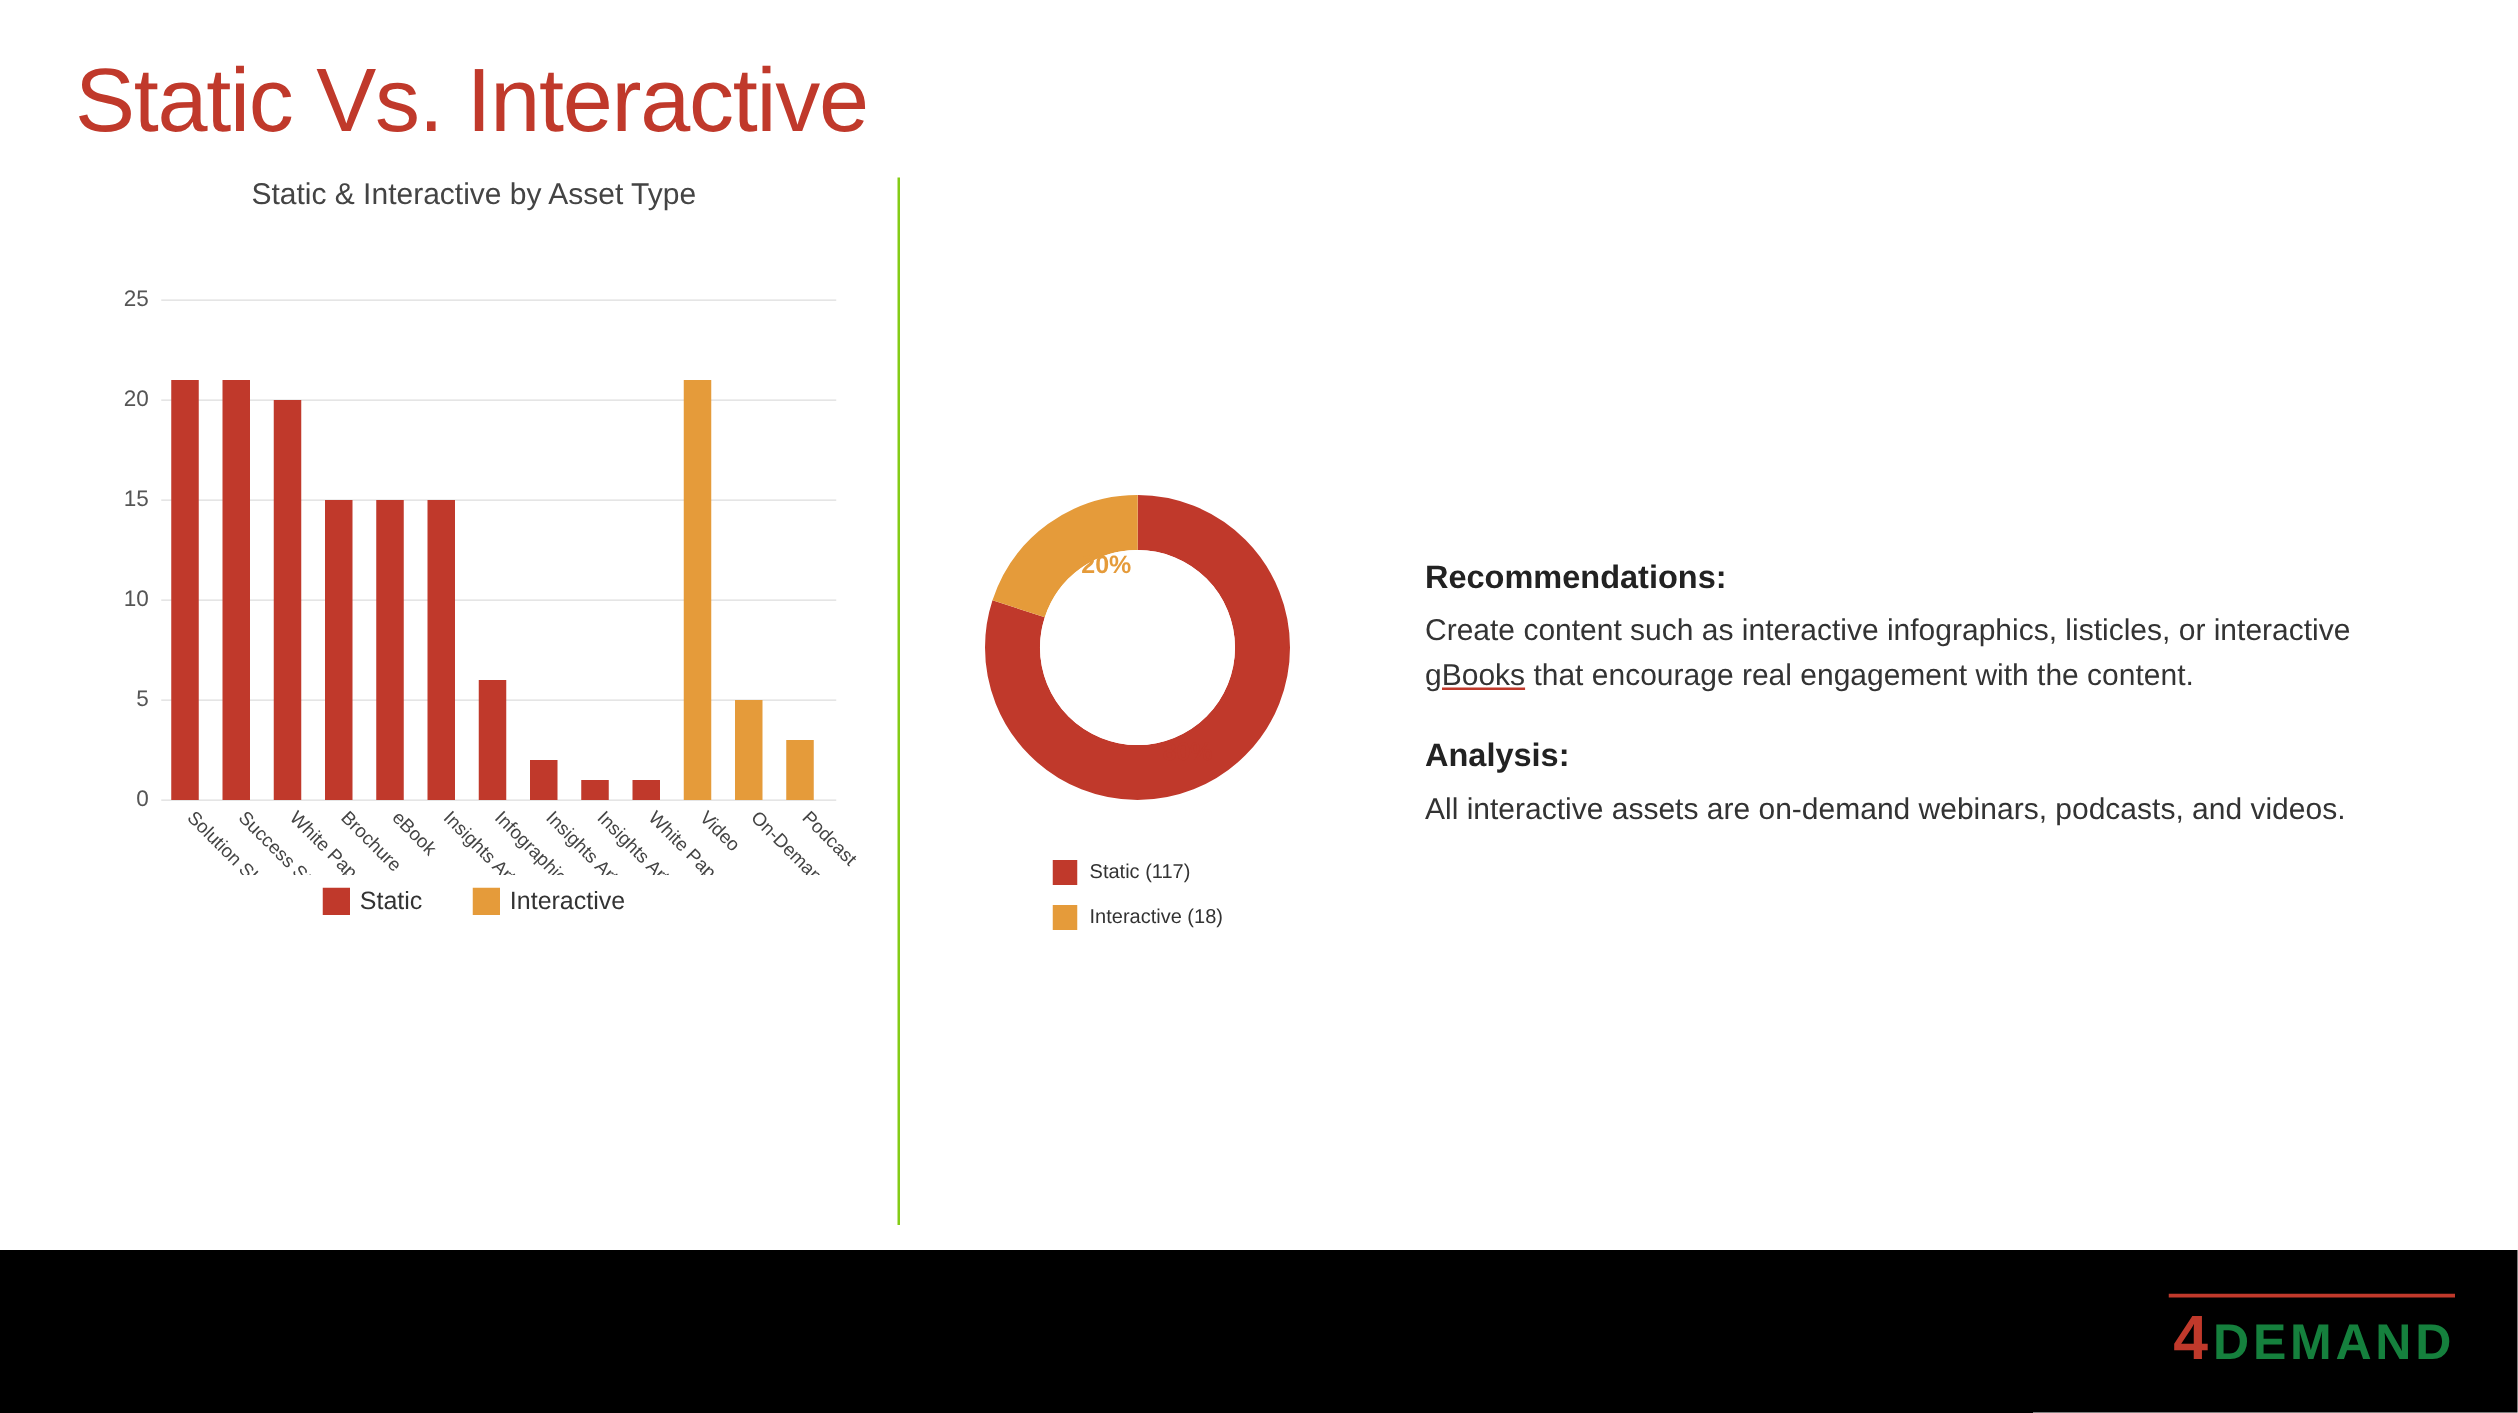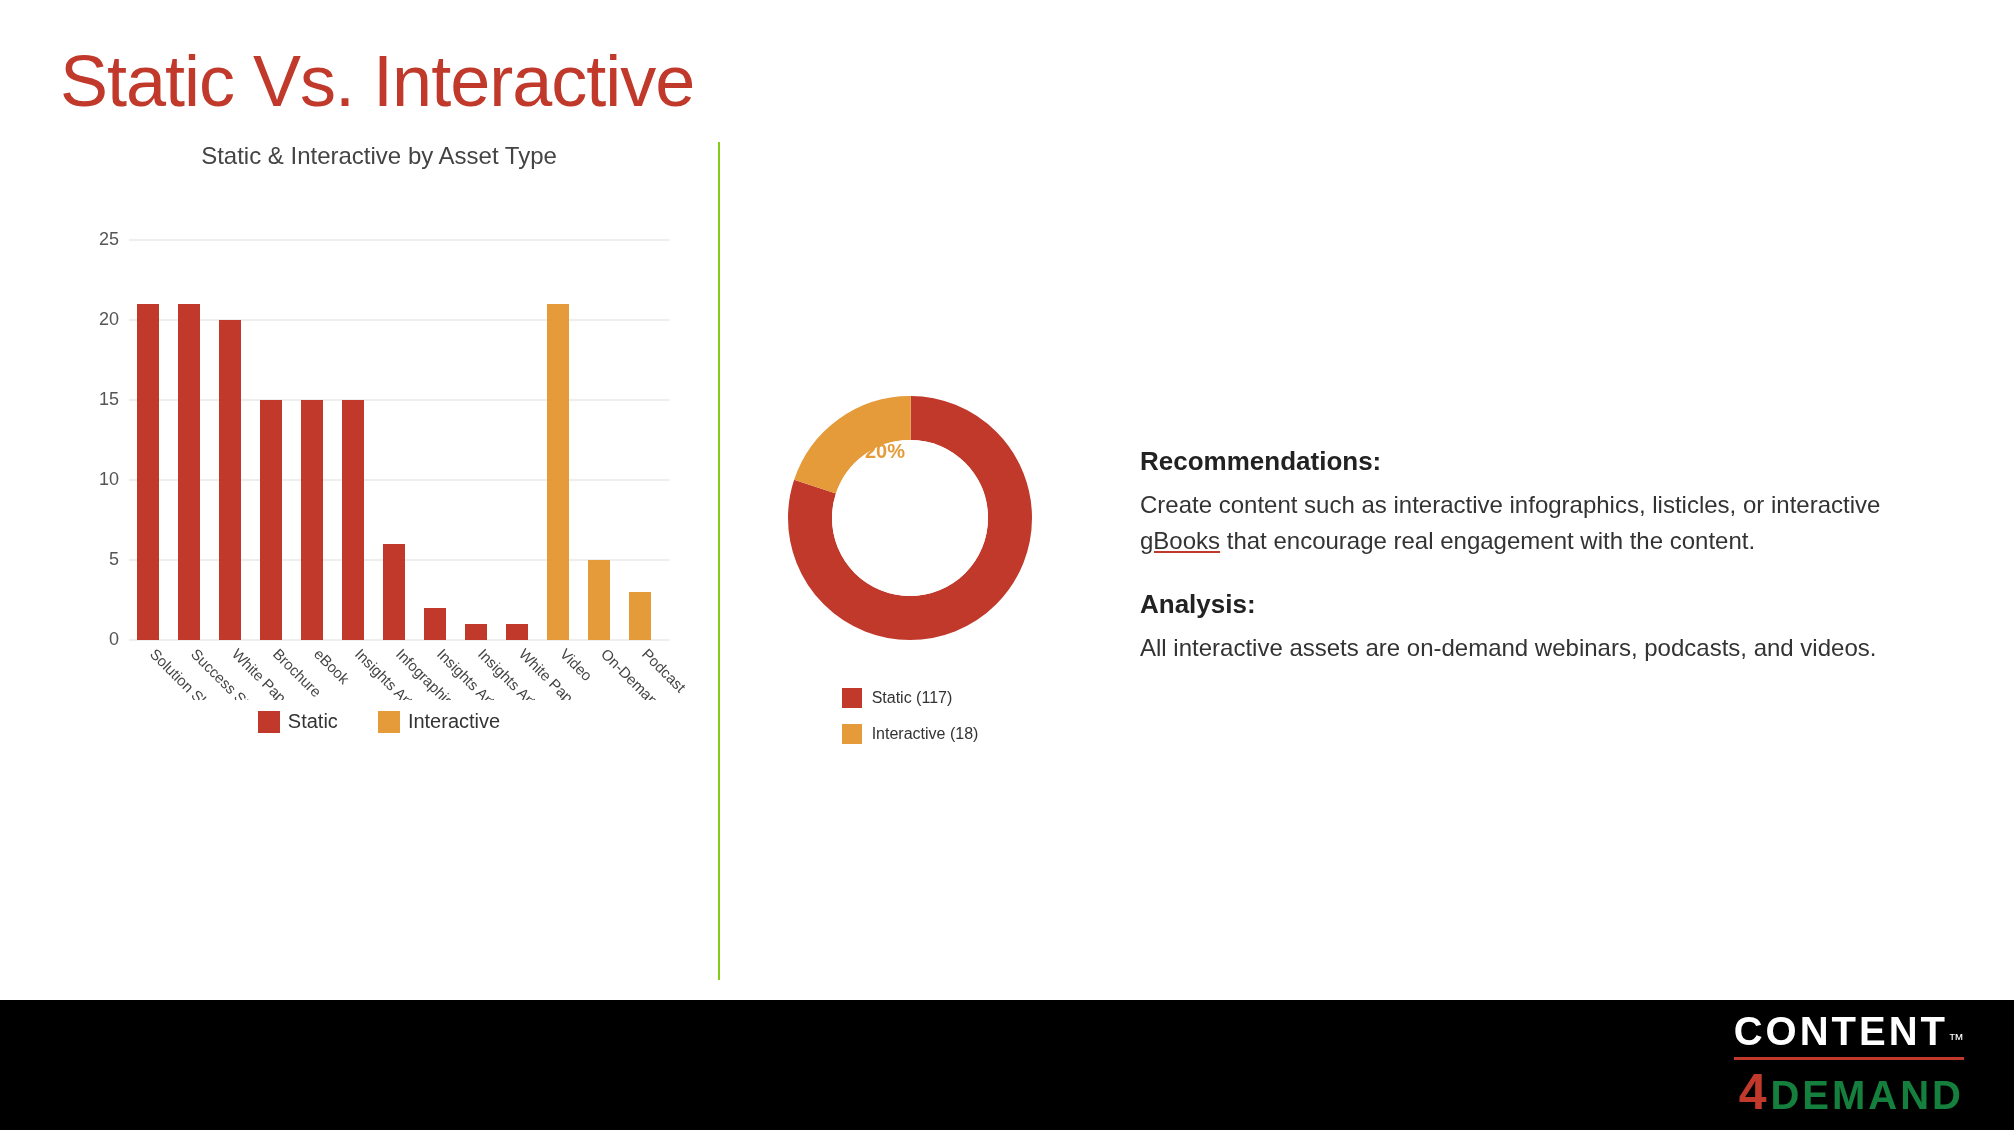--- a/index.html
+++ b/index.html
@@ -66,21 +66,20 @@
 
     .chart-legend {
       display: flex;
       gap: 40px;
       margin-top: 10px;
       align-items: center;
     }
 
     .legend-item {
       display: flex;
-      align-items: center;
       gap: 8px;
       font-size: 20px;
       color: #333;
     }
 
     
     .center-panel {
       flex: 0 0 380px;
       display: flex;
       flex-direction: column;
@@ -329,24 +328,20 @@
       <div class="analysis-section">
         <div class="analysis-title">Analysis:</div>
         <div class="analysis-text">All interactive assets are on-demand webinars, podcasts, and videos.</div>
       </div>
     </div>
 
   </div>
 
   <div class="footer">
     <div class="logo-container">
-      <div class="logo-row">
-        <span class="logo-content">CONTENT</span>
-        <span class="logo-tm">™</span>
-      </div>
       <div class="logo-line"></div>
       <div class="logo-row">
         <span class="logo-4">4</span>
         <span class="logo-demand">DEMAND</span>
       </div>
     </div>
   </div>
 
 </div>
 

